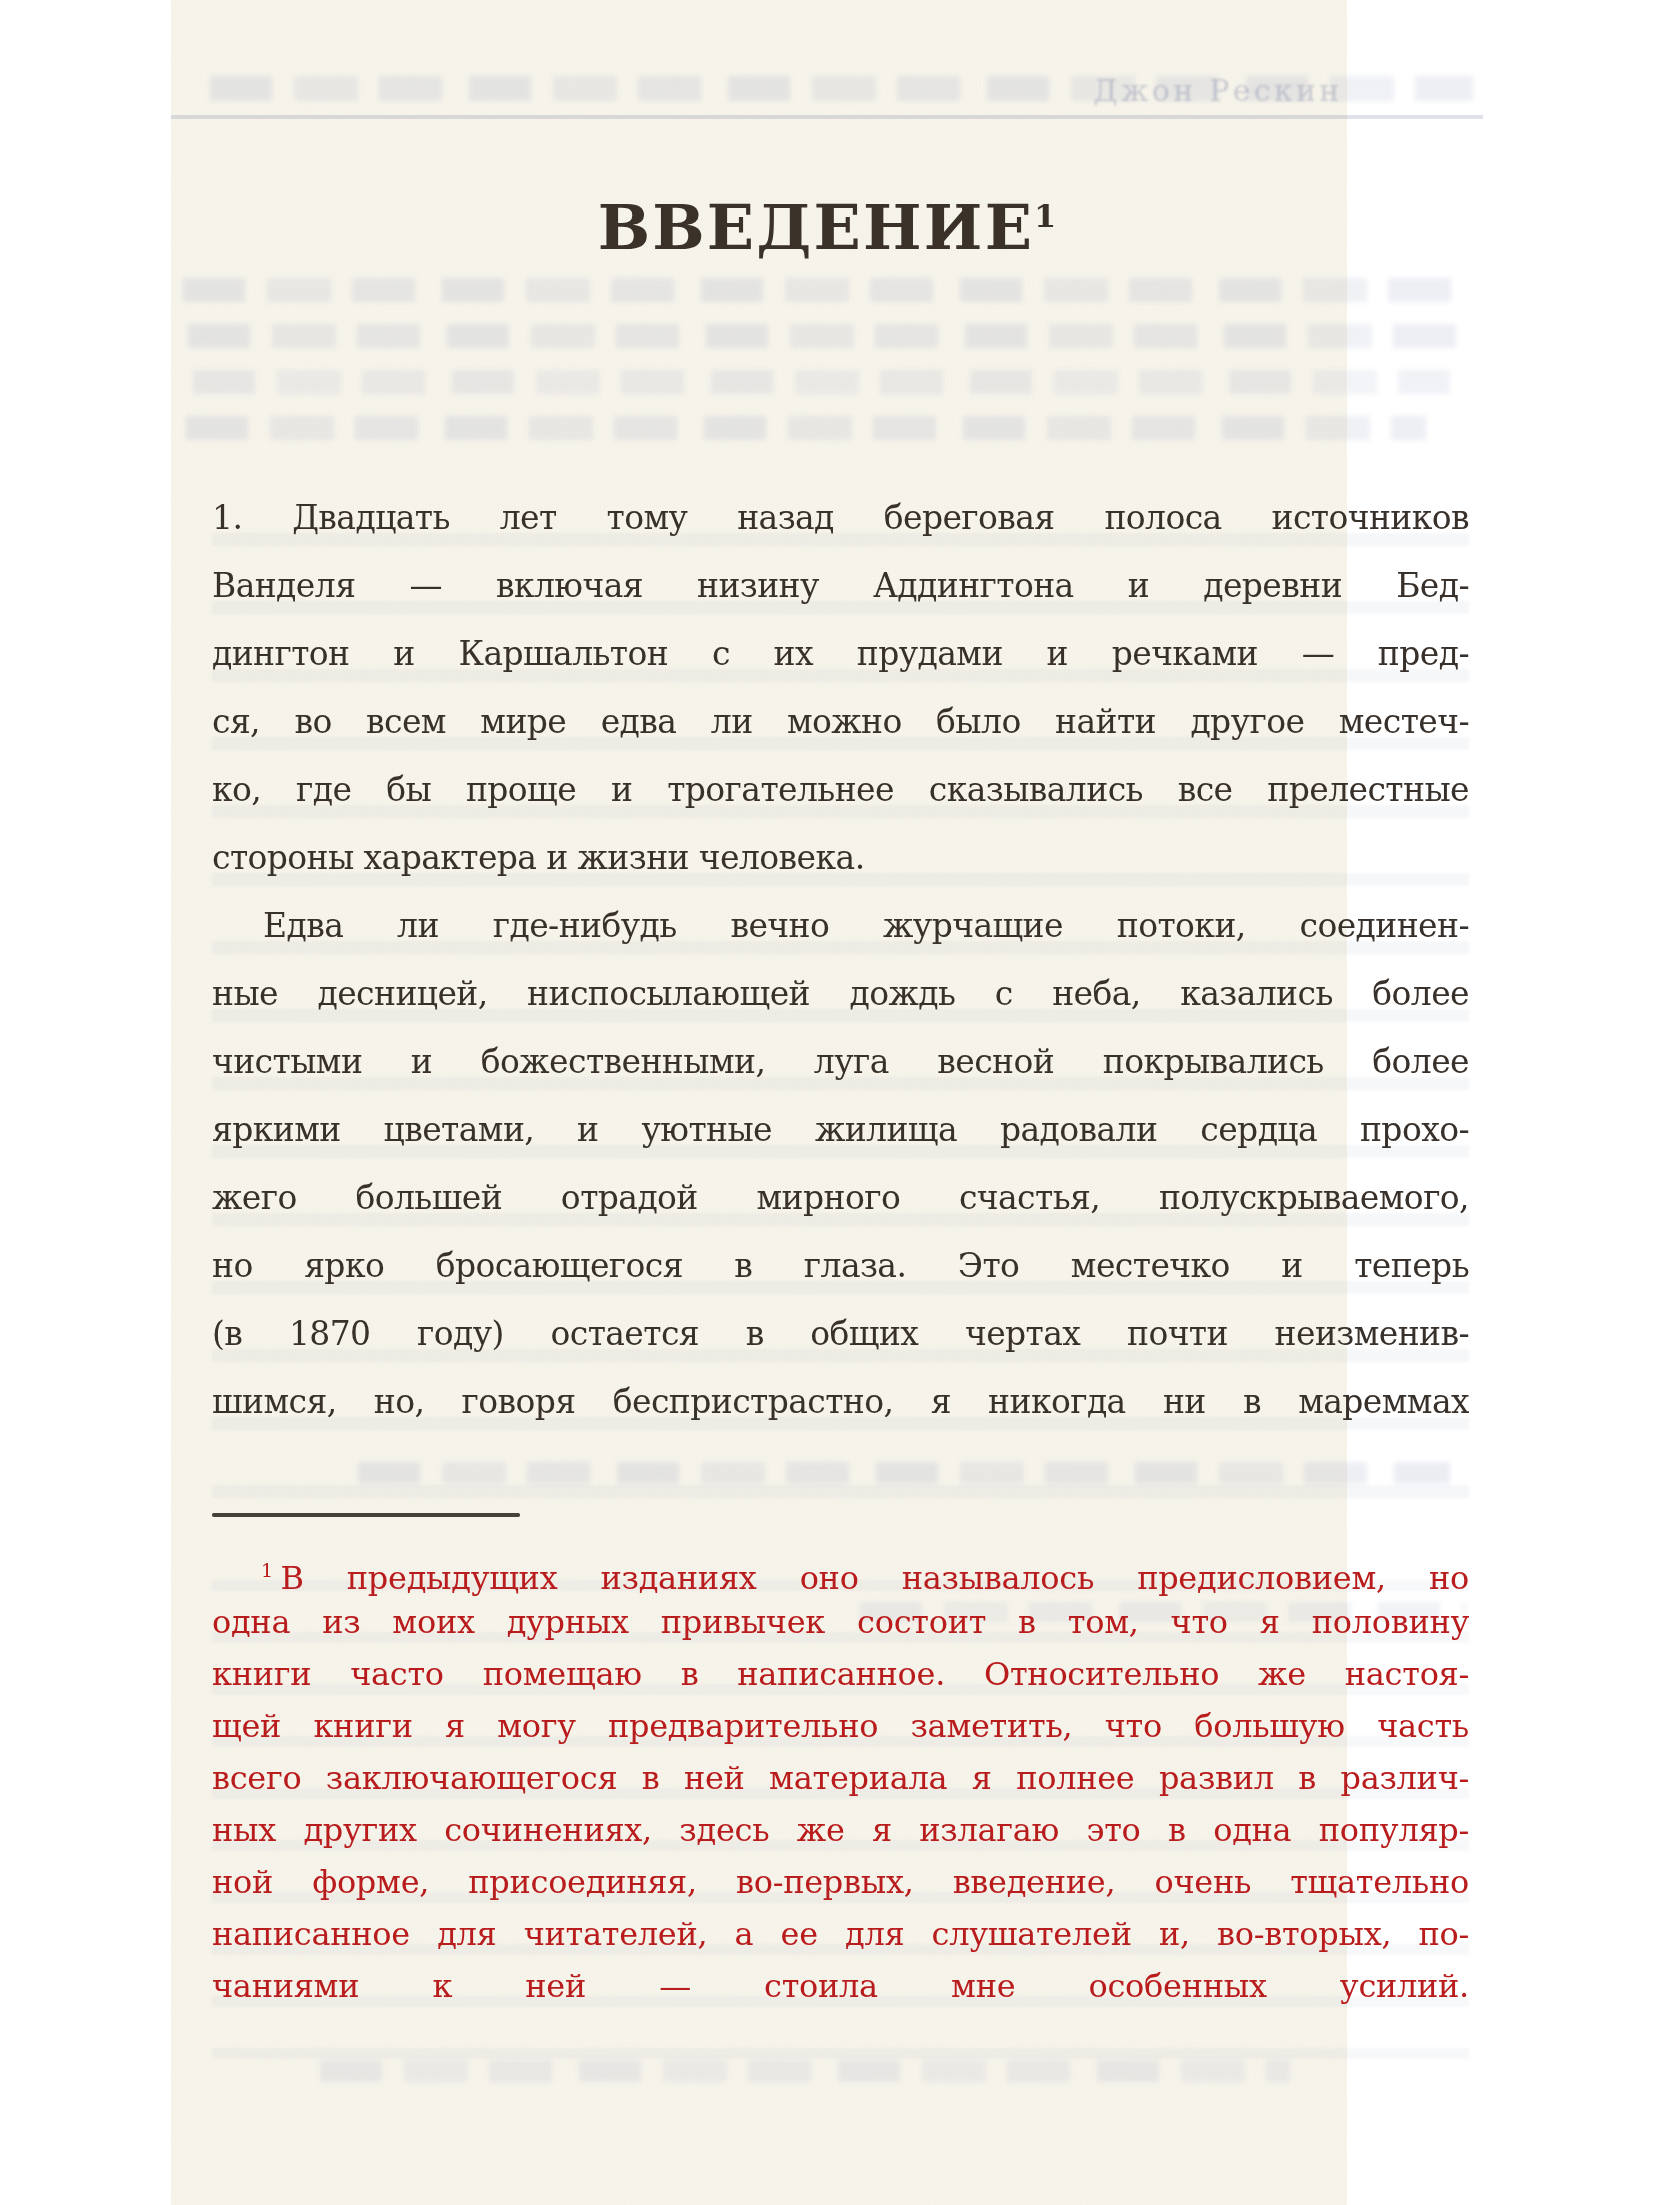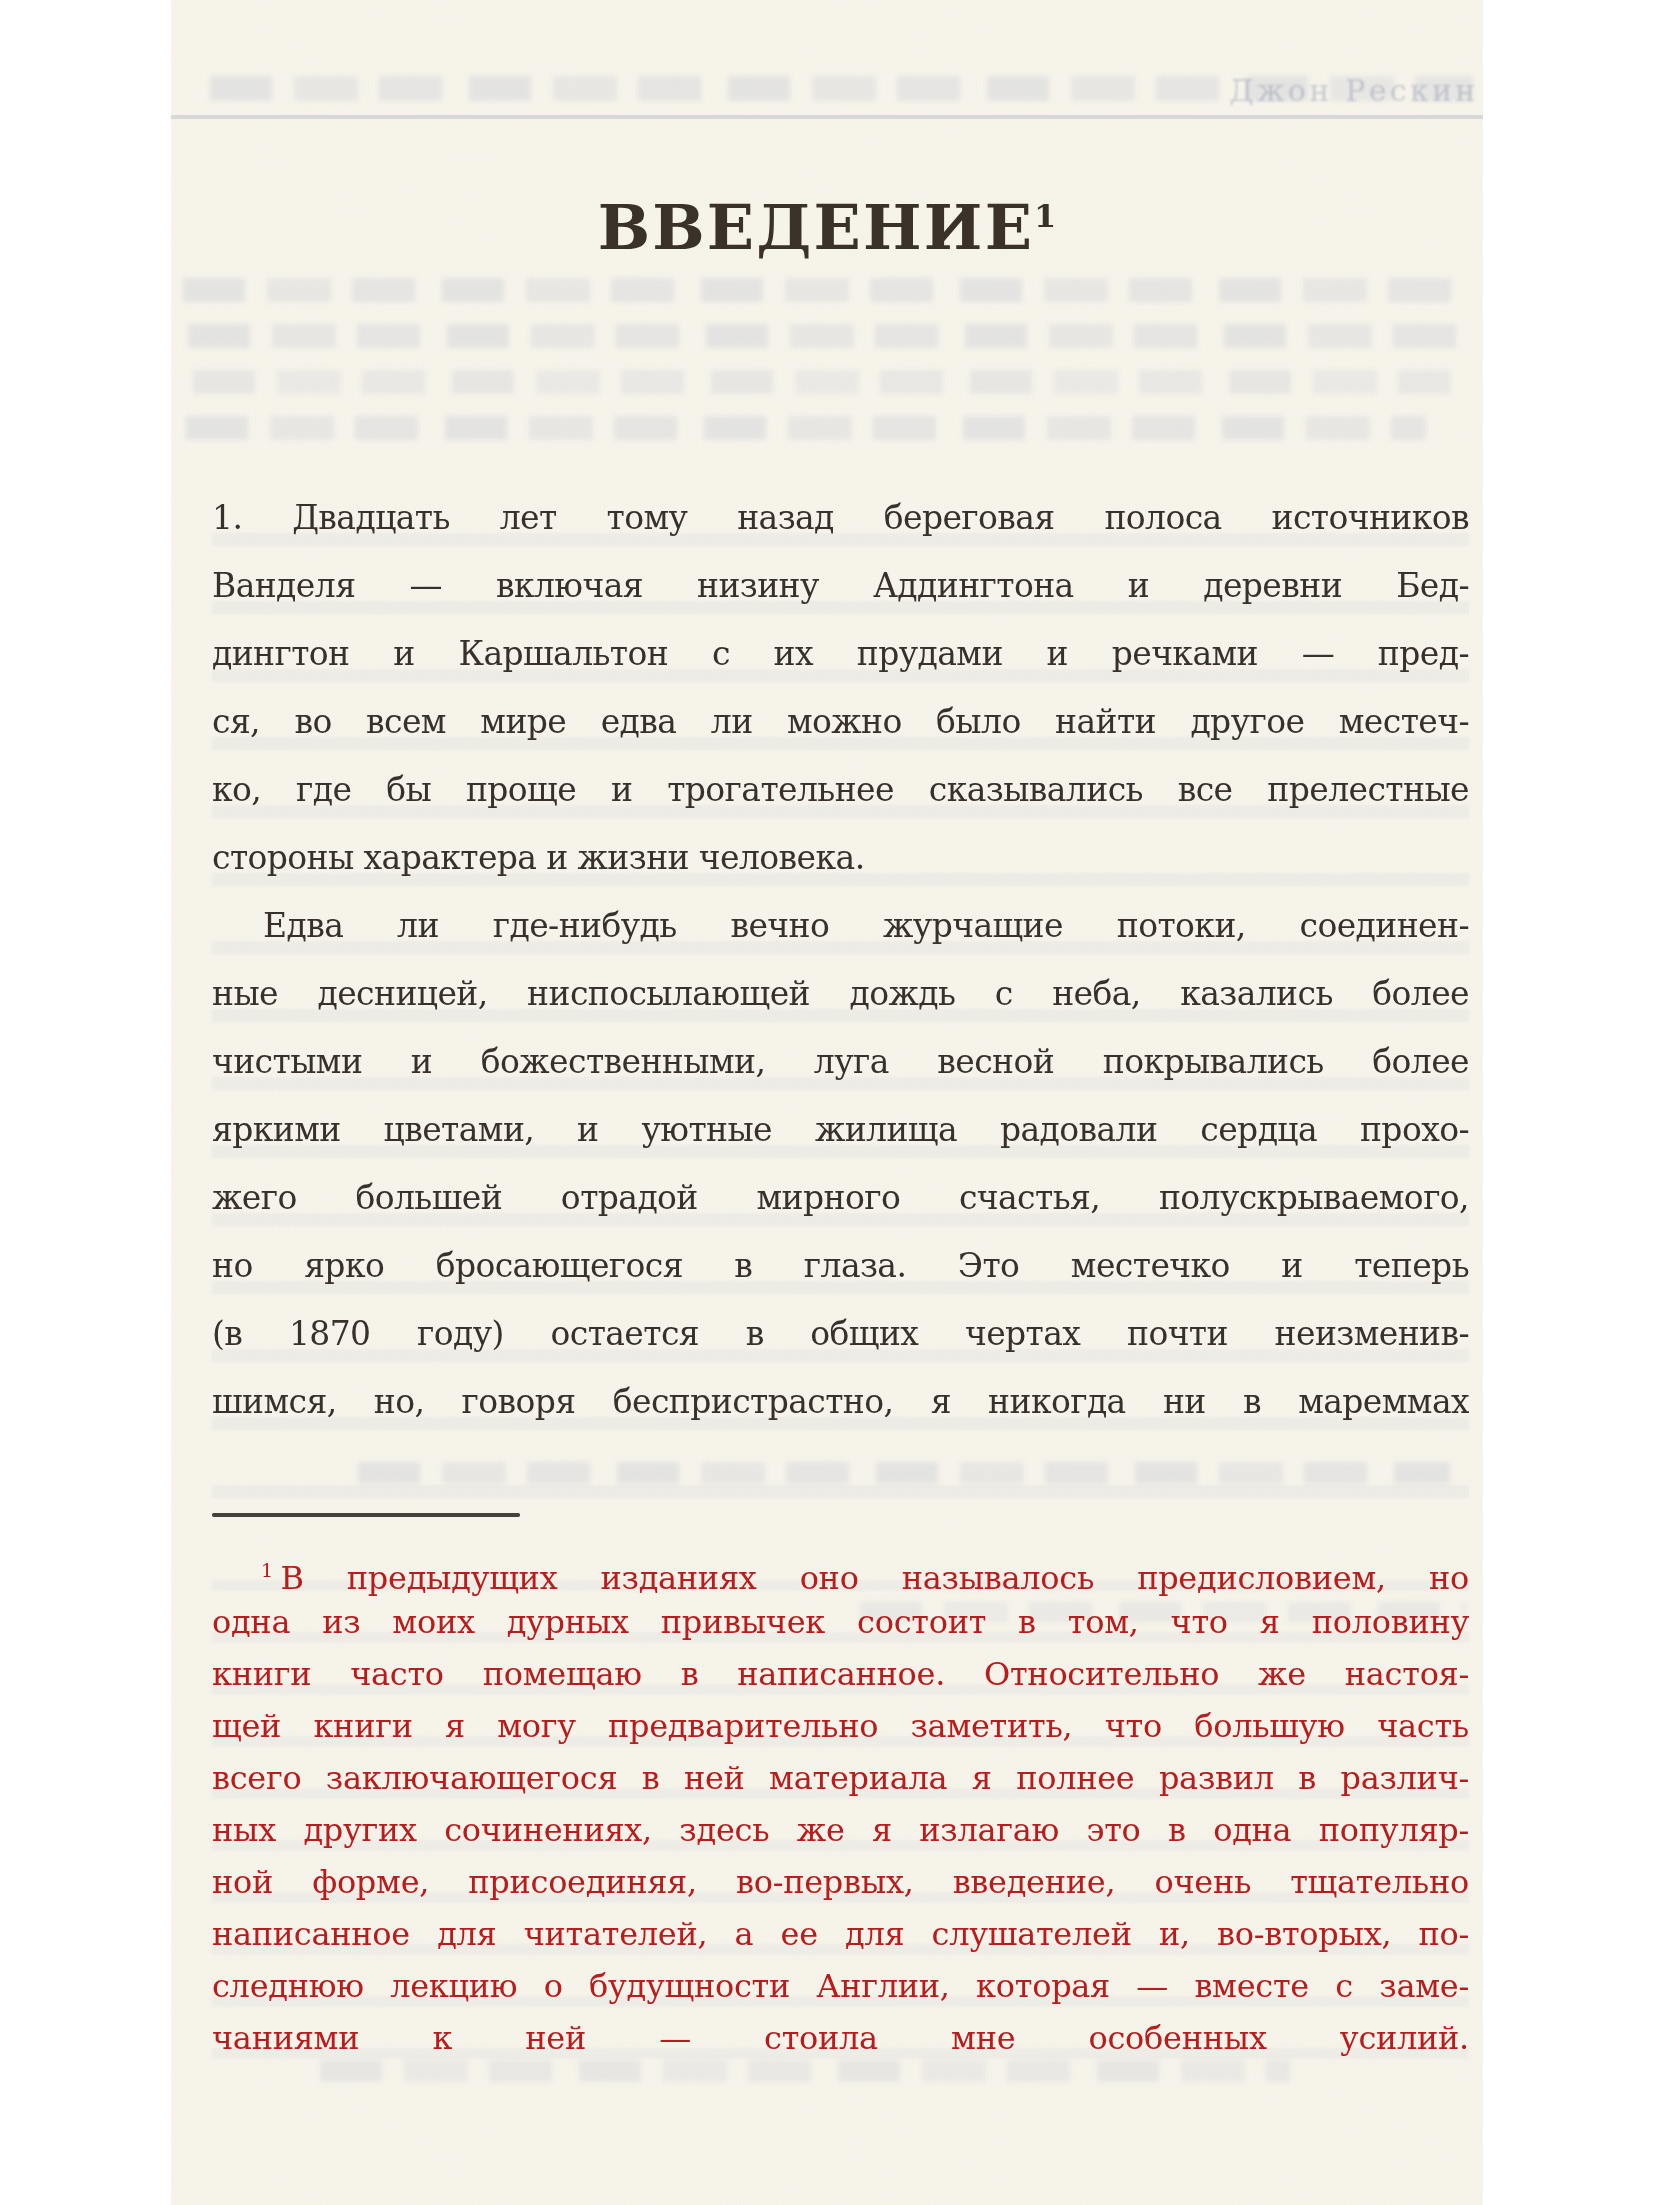--- a/index.html
+++ b/index.html
@@ -1,20 +1,20 @@
 <!DOCTYPE html>
 <html style="font-size:8.8px"><head>
 <meta charset="utf-8">
 <style>
   html,body{margin:0;padding:0;background:#ffffff;width:1654px;height:2205px;overflow:hidden;}
   body{font-family:"DejaVu Serif","Liberation Serif",serif;}
 
   
   .paper{
-    position:absolute;left:171px;top:0;width:1312px;height:2205px;
+    position:absolute;left:171px;top:0;width:1176px;height:2205px;
     background:#f6f3ea;
   }
   .paper::before{ 
     content:"";position:absolute;inset:0;
     background:repeating-linear-gradient(93deg,rgba(228,222,206,.07) 0 1.1px,transparent 1.1px 3.3px),
                repeating-linear-gradient(2deg,rgba(255,255,255,.05) 0 1.7px,transparent 1.7px 5px);
     pointer-events:none;
   }
 
   
@@ -128,19 +128,18 @@
   <div class="footnote-block">
     <div class="fline f-first"><sup>1</sup><span>В предыдущих изданиях оно называлось предисловием, но</span></div>
     <div>
         <div class="fline">одна из моих дурных привычек состоит в том, что я половину</div>
         <div class="fline">книги часто помещаю в написанное. Относительно же настоя-</div>
         <div class="fline">щей книги я могу предварительно заметить, что большую часть</div>
         <div class="fline">всего заключающегося в ней материала я полнее развил в различ-</div>
         <div class="fline">ных других сочинениях, здесь же я излагаю это в одна популяр-</div>
         <div class="fline">ной форме, присоединяя, во-первых, введение, очень тщательно</div>
         <div class="fline">написанное для читателей, а ее для слушателей и, во-вторых, по-</div>
-        <div class="fline">следнюю лекцию о будущности Англии, которая — вместе с заме-</div>
         <div class="fline ln-last">чаниями к ней — стоила мне особенных усилий.</div>
       </div>
   </div>
 
 </div>
 
 
 </body></html>

